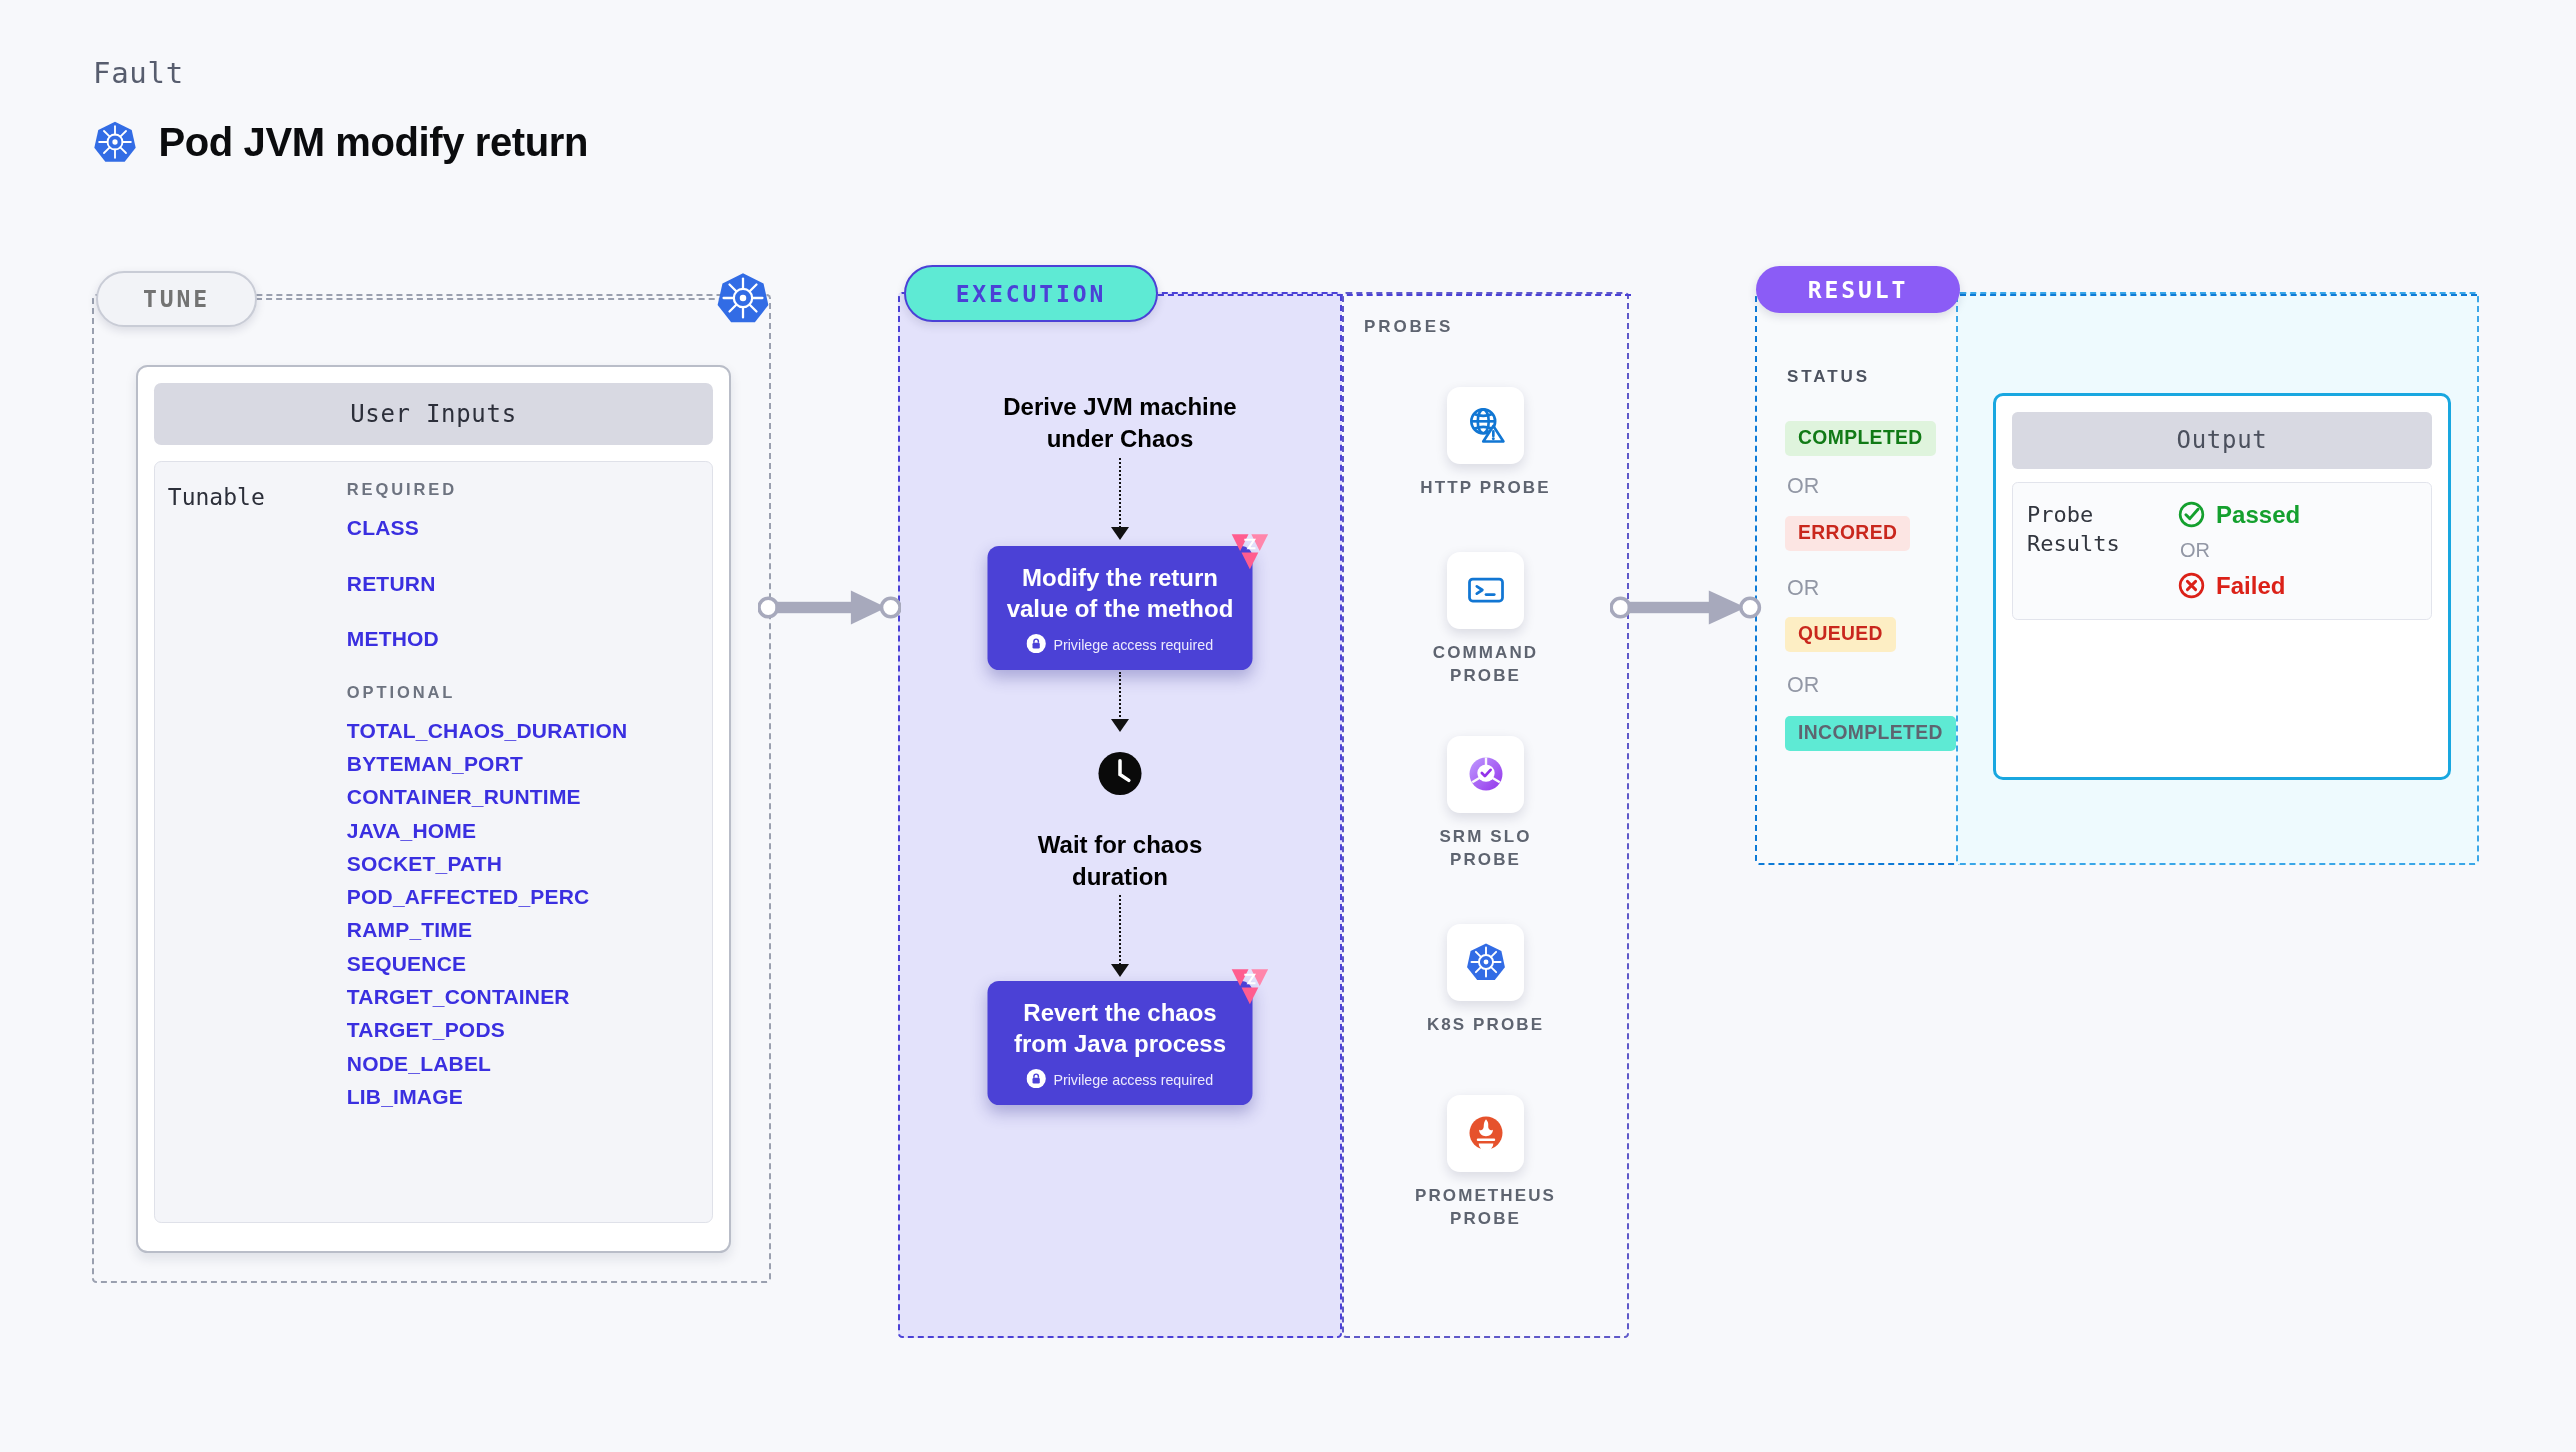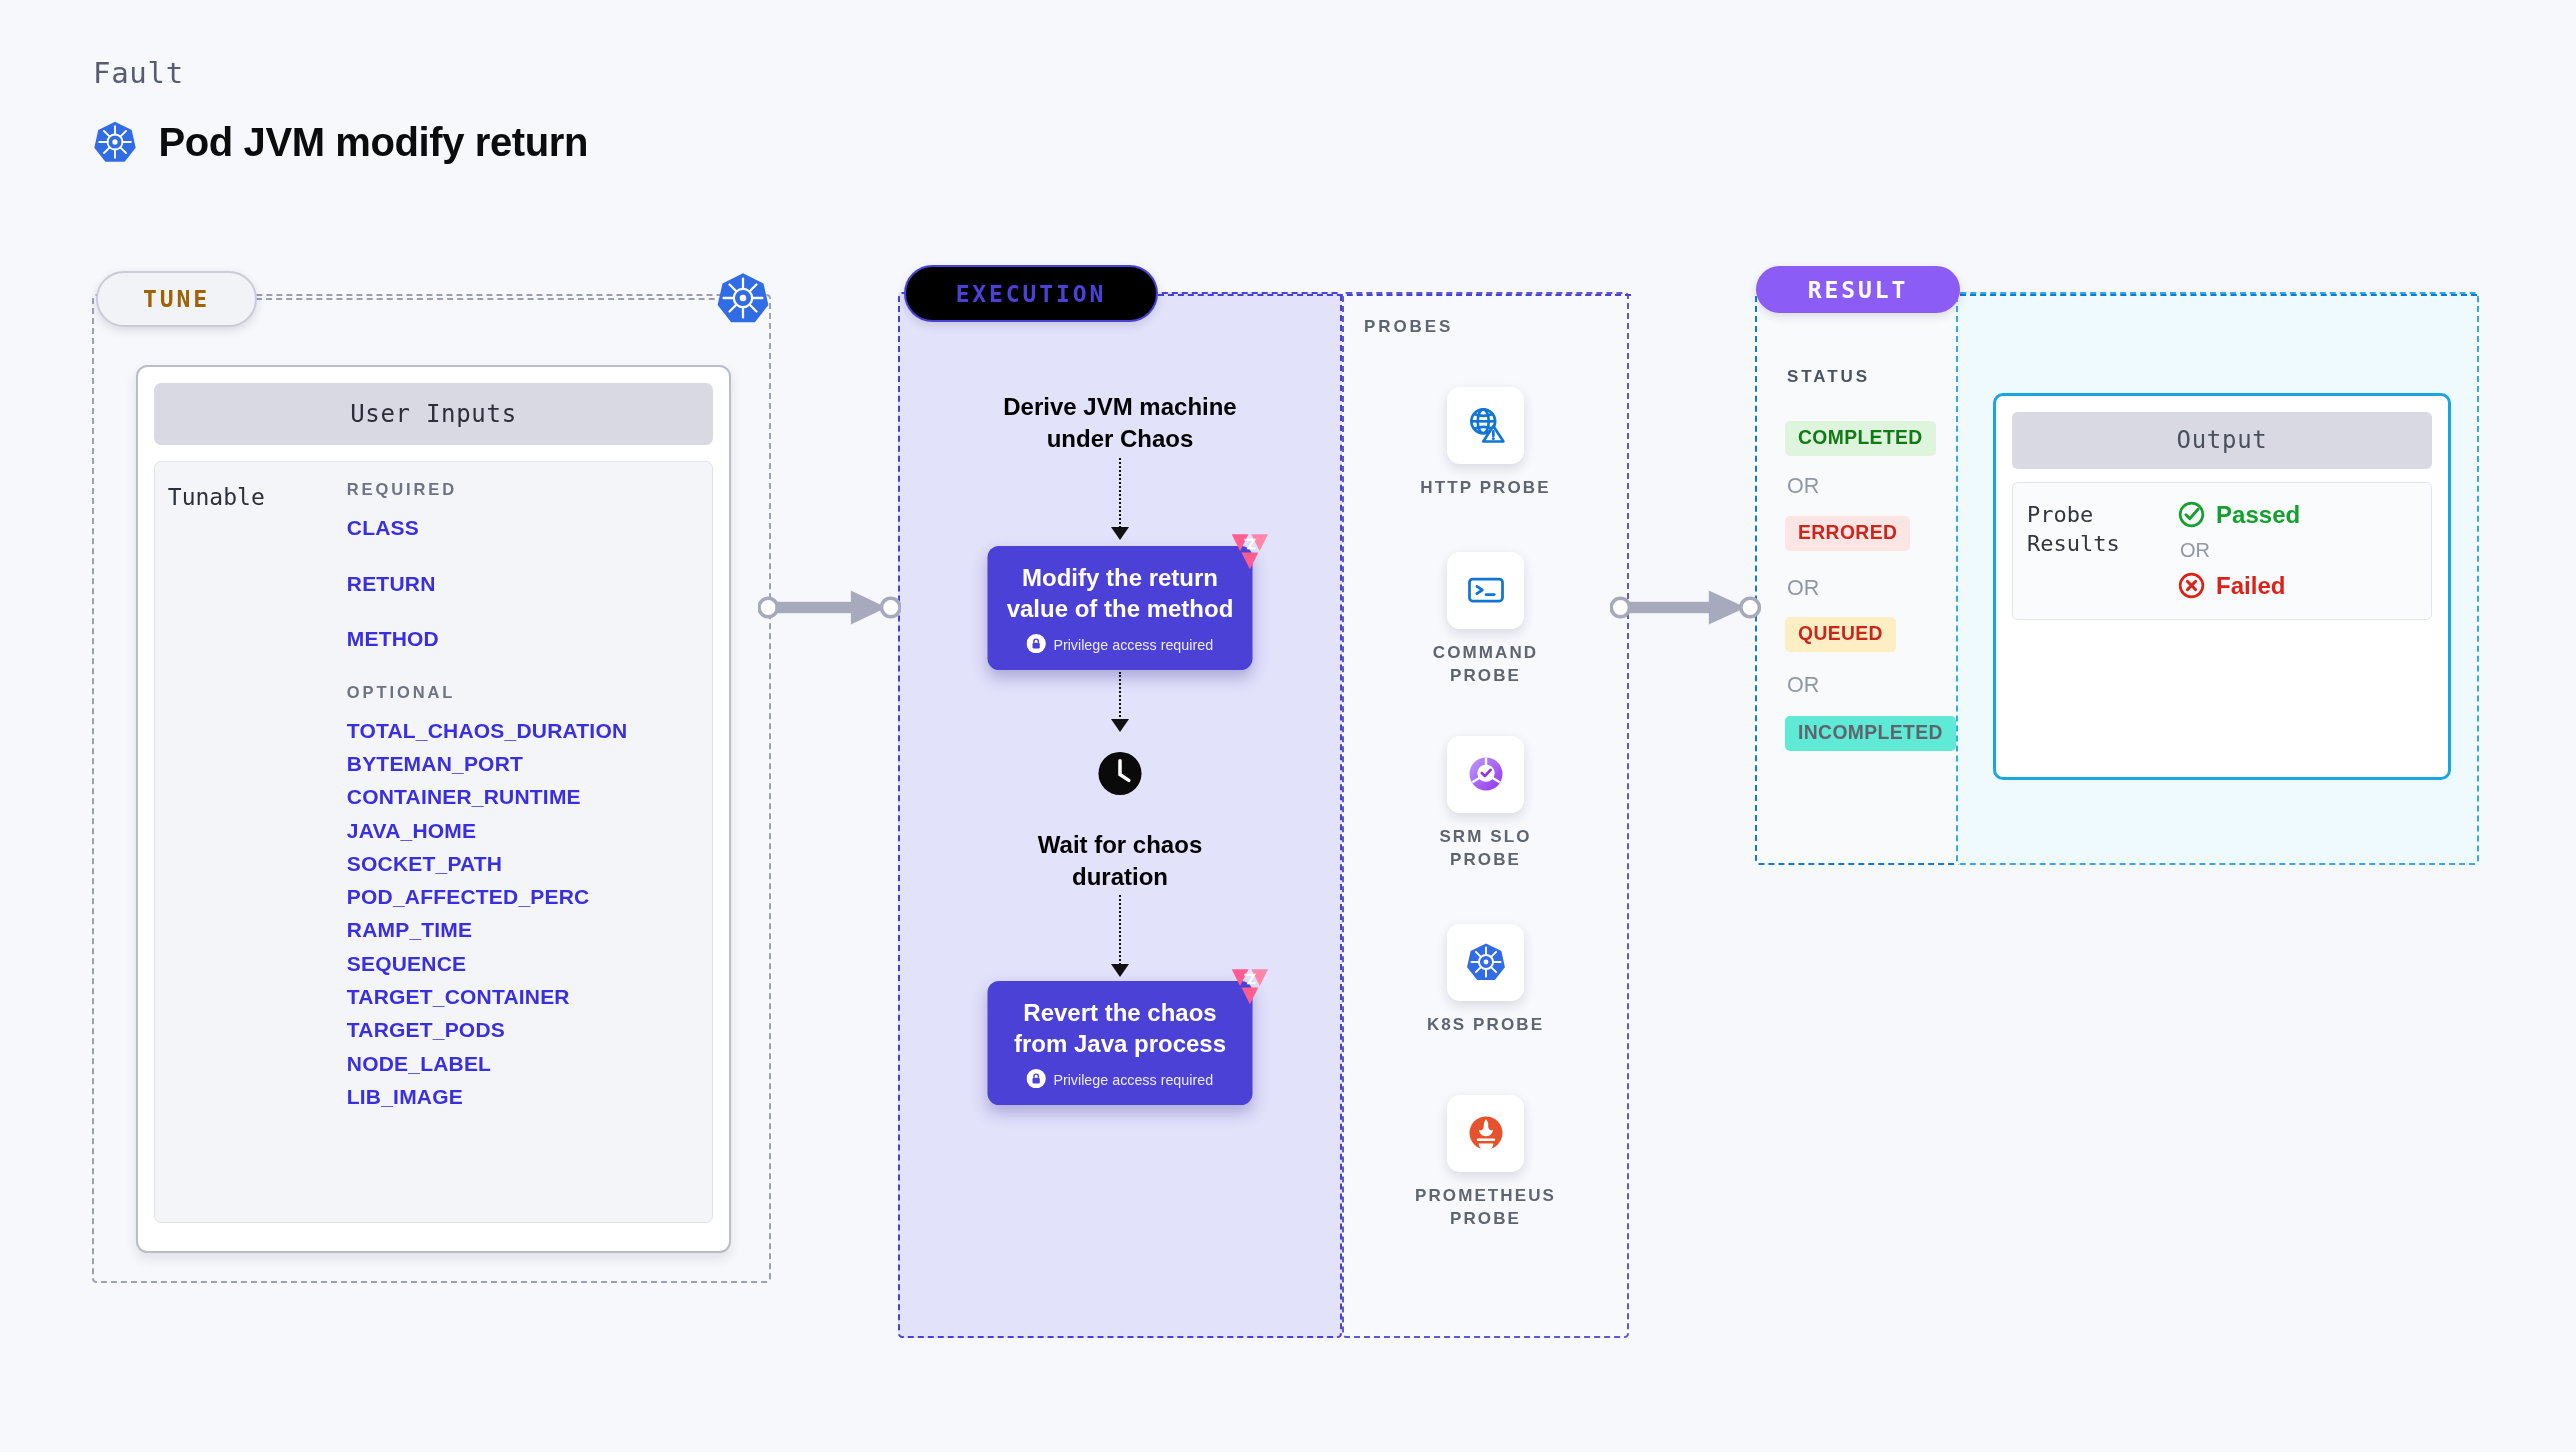--- a/index.html
+++ b/index.html
@@ -50,25 +50,25 @@
     display: flex; align-items: center; justify-content: center;
     border-radius: 43px;
     font-family: "DejaVu Sans Mono", monospace;
     font-weight: bold; letter-spacing: 2.9px;
     box-shadow: 0 3.6px 10px rgba(20,25,60,.13);
     z-index: 8;
   }
   .pill-tune {
     left: 96px; top: 271px; width: 161px; height: 56px;
     background: #f2f3f7; border: 2.1px solid #c9ccd6;
-    color: #a16207; font-size: 23px;
+    color: #737373; font-size: 23px;
   }
   .pill-exec {
     left: 904px; top: 265px; width: 254px; height: 57px;
-    background: #000000; border: 2.9px solid #4b41d6;
+    background: #5eead4; border: 2.9px solid #4b41d6;
     color: #4b41d6; font-size: 23px;
   }
   .pill-result {
     left: 1756px; top: 266px; width: 204px; height: 47px;
     background: #8b5cf6; border: none;
     color: #ffffff; font-size: 23px;
   }
 
   
   .dashline { position: absolute; height: 0; border-top: 2.9px dashed #9aa0af; z-index: 2; }

